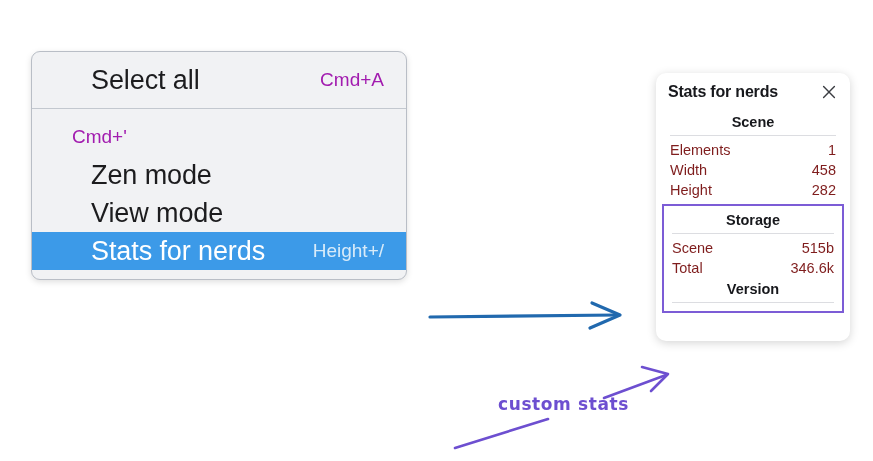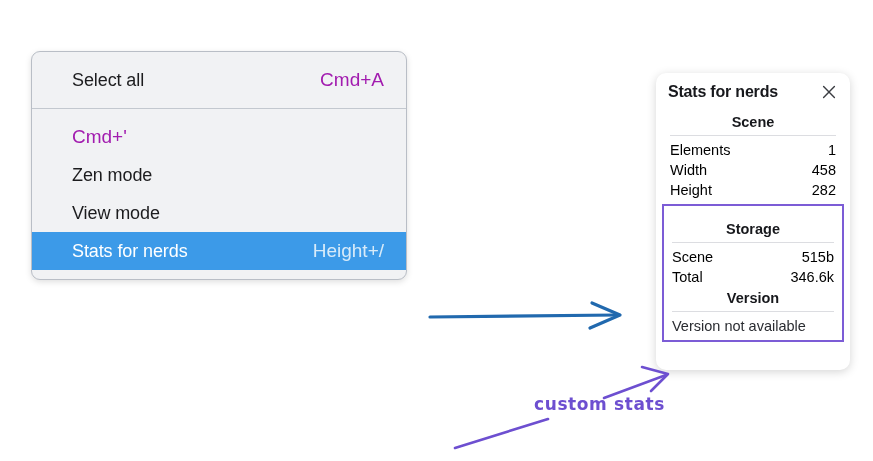--- a/index.html
+++ b/index.html
@@ -37,24 +37,25 @@
   .menu-item {
     display: flex;
     align-items: center;
     justify-content: space-between;
     height: 38px;
     padding: 0 22px 0 40px;
     box-sizing: border-box;
     cursor: default;
   }
   .menu-item .label {
-    font-size: 18px;
+    font-size: 27px;
     color: #1c1c1e;
     letter-spacing: -0.1px;
     white-space: nowrap;
+    margin-left: 19px;
   }
   .menu-item .shortcut {
     font-size: 19px;
     color: #a21caf;
     white-space: nowrap;
   }
   .menu-item.selected {
     background: #3c9ae8;
   }
   .menu-item.selected .label { color: #ffffff; }
@@ -104,29 +105,29 @@
   .section-rule {
     border-bottom: 1px solid #dcdde1;
     margin: 0 2px 4px 2px;
   }
   .stat-row {
     display: flex;
     justify-content: space-between;
     align-items: baseline;
     padding: 2px 2px;
     font-size: 14.5px;
-    color: #000000;
+    color: #7f1d1d;
   }
   .stat-row .k { white-space: nowrap; }
   .stat-row .v { white-space: nowrap; }
 
   .custom-box {
     border: 2px solid #7c5cd6;
     margin: 4px -6px 16px -6px;
-    padding: 12px 6px 4px 6px;
+    padding: 3px 6px 4px 6px;
   }
   .version-line {
     font-size: 14.5px;
     color: #2a2c31;
     padding: 2px 2px;
     white-space: nowrap;
   }
 
   
   #annotations {
@@ -138,21 +139,20 @@
   #handwriting {
     position: absolute;
     left: 498px;
     top: 394px;
     font-family: "DejaVu Sans", sans-serif;
     font-size: 17px;
     font-weight: bold;
     color: #6d4fd0;
     letter-spacing: 0.6px;
     white-space: nowrap;
-    margin-left: 36px;
   }
 </style>
 </head>
 <body>
 
 <div id="context-menu">
 
   <div class="menu-group">
     <div class="menu-item">
       <span class="label">Select all</span>
@@ -212,21 +212,20 @@
       <span class="k">Scene</span>
       <span class="v">515b</span>
     </div>
     <div class="stat-row">
       <span class="k">Total</span>
       <span class="v">346.6k</span>
     </div>
 
     <div class="section-head">Version</div>
     <div class="section-rule"></div>
-    <div class="version-line">Version not available</div>
 
   </div>
 
 </div>
 
 <svg id="annotations" viewBox="0 0 873 461">
 
   <g>
     <path d="M430 317 L617 315" stroke="#2169ae" stroke-width="3.2" stroke-linecap="round" fill="none"></path>
     <path d="M592 303 L620 315 L590 328" stroke="#2169ae" stroke-width="3.2" stroke-linecap="round" stroke-linejoin="round" fill="none"></path>

